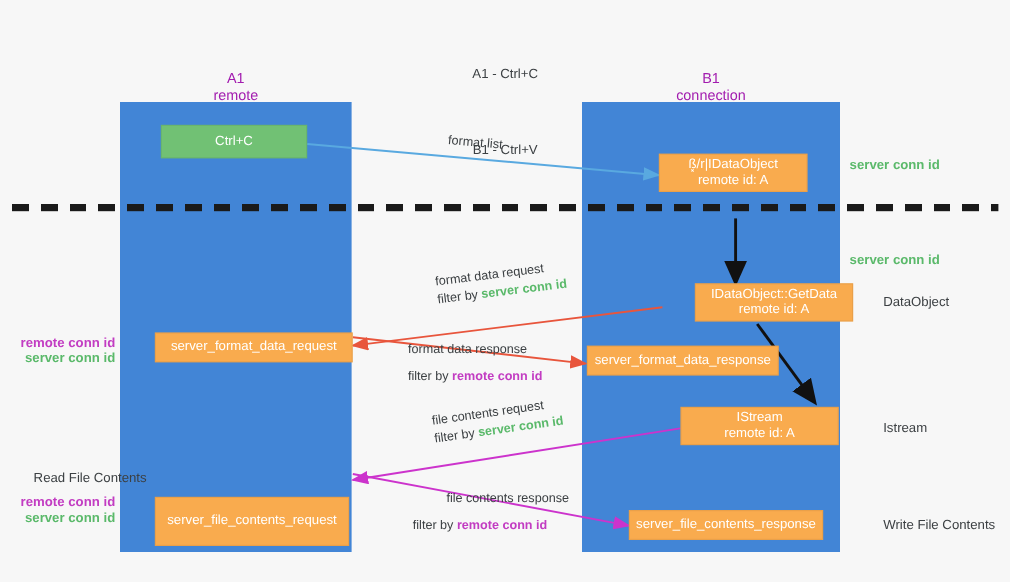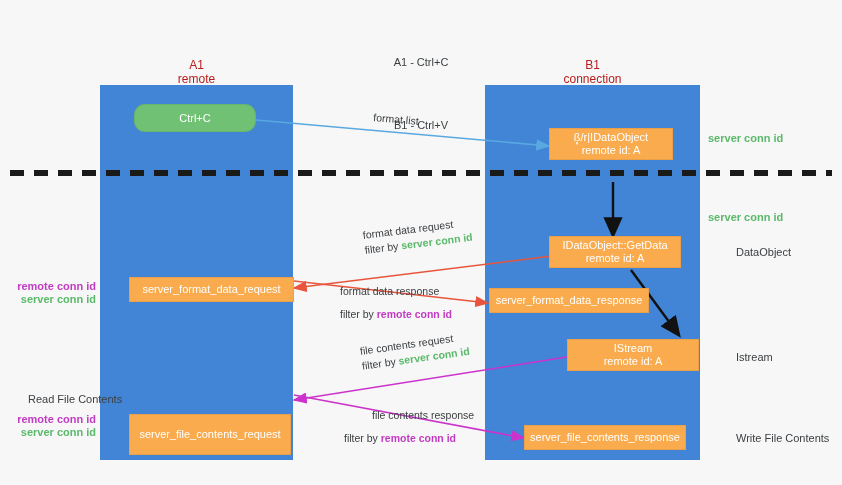--- a/index.html
+++ b/index.html
@@ -21,21 +21,21 @@
     font-size: 11px; line-height: 21px;
     color: #3c4043;
     white-space: pre;
   }
 
   
   .lane-header {
     position: absolute;
     text-align: center;
     font-size: 12px; line-height: 14px;
-    color: #b91c1c;
+    color: #a21caf;
   }
   .lane-header .l2 { display: block; }
 
   
   .lane {
     position: absolute;
     background: #4285d6;
   }
   #lane-a { left: 100px; top: 85px; width: 193px; height: 375px; }
   #lane-b { left: 485px; top: 85px; width: 215px; height: 375px; }
@@ -45,21 +45,21 @@
     position: absolute;
     display: flex; flex-direction: column;
     align-items: center; justify-content: center;
     color: #ffffff;
     font-size: 11px;
     line-height: 13px;
     text-align: center;
     border: 1px solid rgba(0,0,0,0.06);
     z-index: 4;
   }
-  .box.green { background: #71c174; border-radius: 11px; }
+  .box.green { background: #71c174; }
   .box.orange { background: #f9ab4e; }
   .box .sub { display: block; }
 
   
   .lbl {
     position: absolute;
     font-size: 11px;
     line-height: 14px;
     white-space: nowrap;
     z-index: 5;
@@ -151,21 +151,21 @@
   <div class="box green" style="left:134px; top:104px; width:122px; height:28px;">
     <span>Ctrl+C</span>
   </div>
 
   <div class="box orange" style="left:549px; top:128px; width:124px; height:32px;">
     <span>ß͓/r|IDataObject</span>
     <span class="sub">remote id: A</span>
   </div>
 
 
-  <div class="box orange" style="left:549px; top:236px; width:132px; height:32px;align-items:center;">
+  <div class="box orange" style="left:579px; top:236px; width:132px; height:32px;align-items:center;">
     <span>IDataObject::GetData</span>
     <span class="sub">remote id: A</span>
   </div>
 
   <div class="box orange" style="left:567px; top:339px; width:132px; height:32px;">
     <span>IStream</span>
     <span class="sub">remote id: A</span>
   </div>
 
   <div class="box orange" style="left:489px; top:288px; width:160px; height:25px;">

